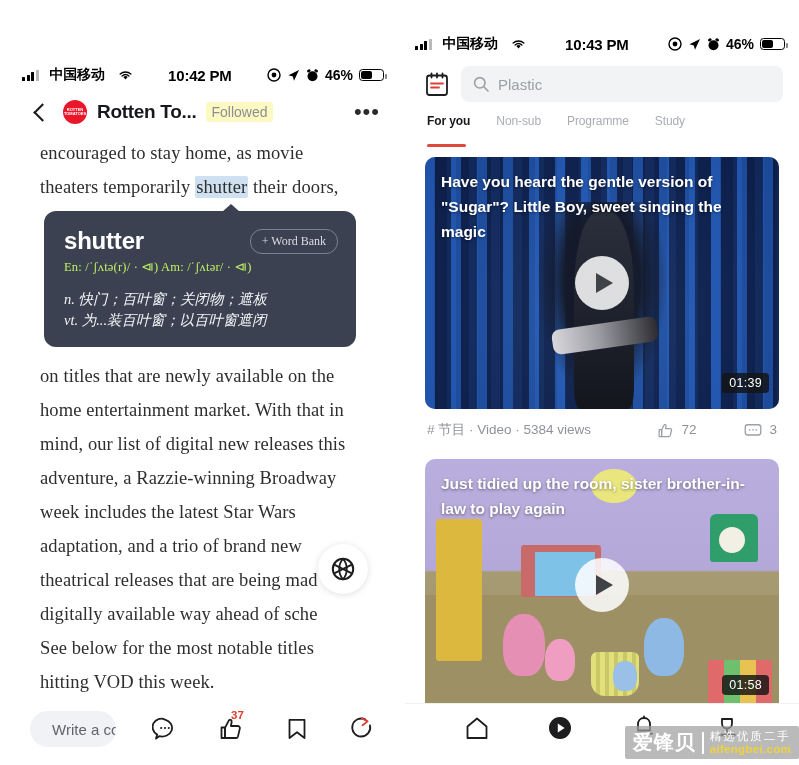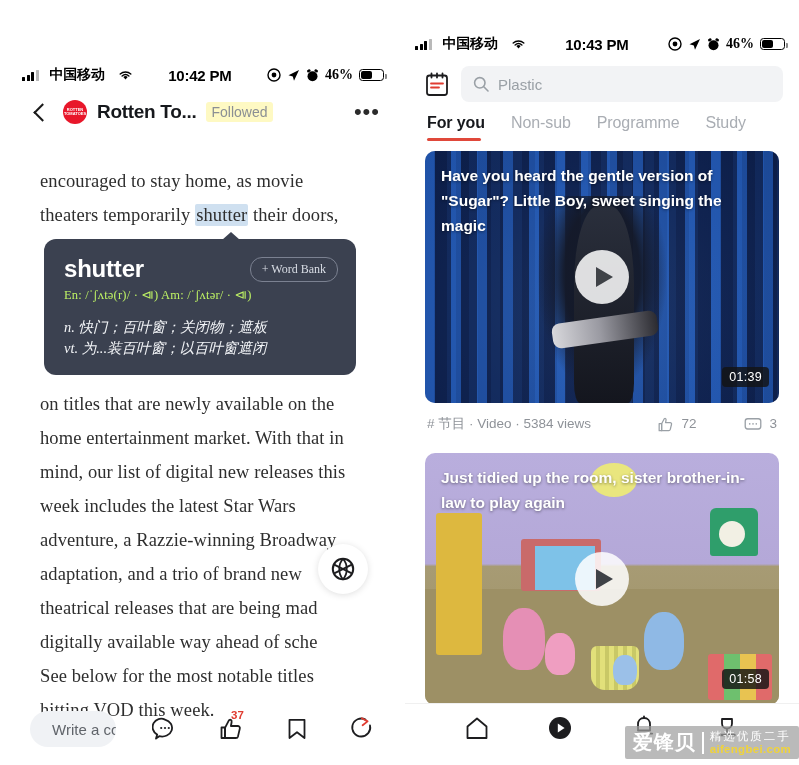--- a/index.html
+++ b/index.html
@@ -27,39 +27,39 @@
   .sb-signal { display: flex; align-items: flex-end; gap: 1.5px; height: 11px; }
   .sb-signal i { width: 3px; background: #000; border-radius: .5px; display:block; }
   .sb-signal i:nth-child(1){height:4px}
   .sb-signal i:nth-child(2){height:6px}
   .sb-signal i:nth-child(3){height:8.5px}
   .sb-signal i:nth-child(4){height:11px; background:#b9b9b9}
   .sb-carrier { font-size: 14px; font-weight: 600; letter-spacing: -.2px; }
   .wifi { width: 15px; height: 11px; position: relative; margin-left: 2px;}
   .sb-center { flex:1; text-align: center; font-size: 15px; font-weight: 600; letter-spacing:-.2px;}
   .sb-right { display: flex; align-items: center; gap: 6px; }
-  .sb-pct { font-size: 14px; font-weight: 600; font-family: Liberation Serif, serif; }
+  .sb-pct { font-size: 14px; font-weight: 600; }
   .batt { width: 25px; height: 12px; border: 1.4px solid #000; border-radius: 3.5px; position: relative; }
   .batt::after { content:""; position:absolute; right:-3.5px; top:3.5px; width:2px;height:5px;background:#8a8a8a;border-radius:0 1px 1px 0;}
   .batt-fill { position:absolute; left:1.3px; top:1.3px; bottom:1.3px; width:45%; background:#000; border-radius:2px;}
 
   
   .art-header {
     display:flex; align-items:center; gap: 10px;
     padding: 6px 20px 10px 36px; height: 44px;
   }
   .back-chev { width: 13px; height: 13px; border-left: 2.4px solid #1a1a1a; border-bottom: 2.4px solid #1a1a1a; transform: rotate(45deg); margin-right: 4px; }
   .rt-logo { width: 24px; height: 24px; border-radius: 50%; background: #e8172a; display:flex;align-items:center;justify-content:center; flex:none;}
   .rt-logo span { color:#fff; font-size:4px; line-height:4.5px; font-weight:bold; text-align:center; }
   .pub-name { font-size: 19px; font-weight: bold; color: #16181c; letter-spacing: -.3px;}
   .followed { font-size: 14px; color: #8b8f94; background:#fef9c3; padding: 2px 5px; border-radius:3px; }
   .dots { margin-left: auto; font-size: 22px; color:#2b2b2b; letter-spacing:1px; line-height:10px; }
 
   
-  .article { padding: 0 40px 0 40px; font-family: "Liberation Serif", serif; margin-top: 28px; }
+  .article { padding: 0 40px 0 40px; font-family: "Liberation Serif", serif; }
   .art-line { font-size: 18.5px; color: #2e2e2e; line-height: 34px; letter-spacing: .1px; white-space: nowrap; }
   .hl { background: #cfe0f0; padding: 1px 1px; border-radius:2px; }
 
   
   .dict-wrap { position: relative; margin: 7px 4px 12px 4px; }
   .dict-arrow {
     position:absolute; left: 178px; top: -7px;
     width: 0;height:0; border-left: 9px solid transparent; border-right: 9px solid transparent;
     border-bottom: 8px solid #3b4150;
   }
@@ -111,21 +111,21 @@
   .r-statusbar { padding: 0 14px 0 10px; height: 32px; }
   .searchrow { display:flex; align-items:center; gap: 12px; padding: 6px 16px 10px 20px; }
   .cal-icon { width: 24px; height: 25px; flex:none; }
   .searchbox {
     flex:1; height: 36px; background:#f2f3f5; border-radius: 8px;
     display:flex; align-items:center; gap:9px; padding: 0 12px;
   }
   .search-ph { color:#9aa0a6; font-size: 15px; }
 
   .tabs { display:flex; align-items:flex-end; gap: 26px; padding: 2px 18px 0 22px; }
-  .tab { font-size: 16px; color:#a9adb3; padding-bottom: 9px; position:relative; letter-spacing:-.1px;text-align:right;}
+  .tab { font-size: 12px; color:#a9adb3; padding-bottom: 19px; position:relative; letter-spacing:-.1px;text-align:right;}
   .tab.active { color:#16181c; font-weight:bold; }
   .tab.active::after {
     content:""; position:absolute; left:0; right:4px; bottom:0;
     height:3px; background:#e0483a; border-radius:2px;
   }
 
   .feed { padding: 10px 20px 0 20px; }
   .card { margin-bottom: 4px; }
   .thumb {
     position:relative; width:100%; height: 252px; border-radius: 10px; overflow:hidden;
@@ -267,22 +267,22 @@
           <div class="dict-def">
             <div>n. 快门；百叶窗；关闭物；遮板</div>
             <div>vt. 为...装百叶窗；以百叶窗遮闭</div>
           </div>
         </div>
       </div>
 
       <div class="art-line">on titles that are newly available on the</div>
       <div class="art-line">home entertainment market. With that in</div>
       <div class="art-line">mind, our list of digital new releases this</div>
+      <div class="art-line">adventure, a Razzie-winning Broadway</div>
       <div class="art-line">week includes the latest Star Wars</div>
-      <div class="art-line">adventure, a Razzie-winning Broadway</div>
       <div class="art-line">adaptation, and a trio of brand new</div>
       <div class="art-line">theatrical releases that are being mad</div>
       <div class="art-line">digitally available way ahead of sche</div>
       <div class="art-line">See below for the most notable titles</div>
       <div class="art-line">hitting VOD this week.</div>
     </div>
 
     <div class="fab">
       <svg width="28" height="28" viewBox="0 0 28 28">
         <circle cx="14" cy="14" r="10.2" fill="none" stroke="#1d1d1f" stroke-width="2"></circle>

